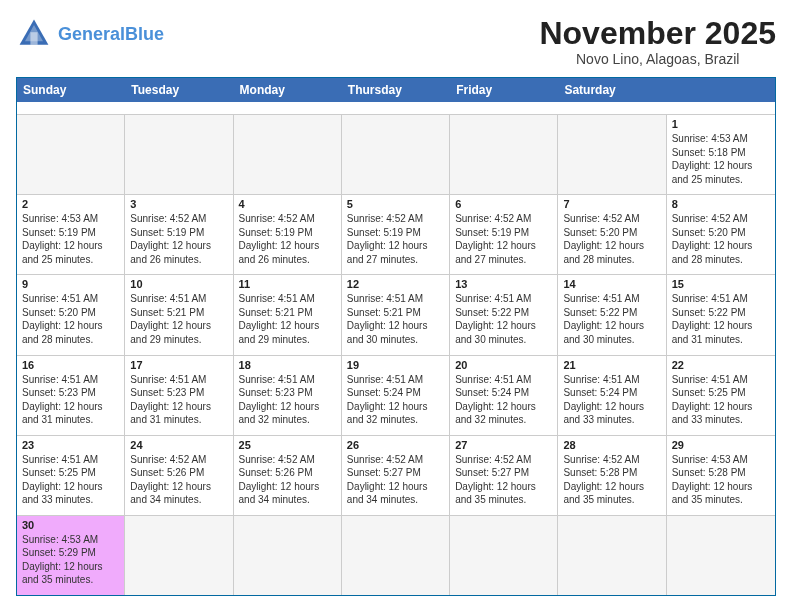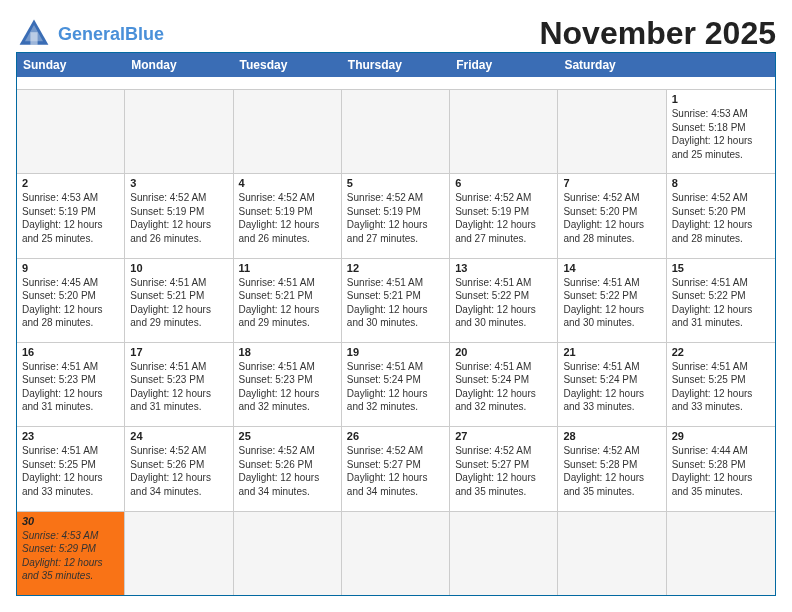--- a/index.html
+++ b/index.html
@@ -14,20 +14,21 @@
       width: 792px;
       height: 612px;
       padding: 16px;
       display: flex;
       flex-direction: column;
     }
     .header {
       display: flex;
       justify-content: space-between;
       align-items: flex-start;
+      margin-bottom: 10px;
     }
     .logo {
       display: flex;
       align-items: center;
       gap: 6px;
     }
     .logo-text {
       font-size: 18px;
       font-weight: bold;
       color: #333;
@@ -105,49 +106,49 @@
     }
     .day-info {
       font-size: 10px;
       color: #333;
       line-height: 1.35;
     }
     .last-row .cal-cell {
       background: #f5f5f5;
     }
     .last-row .cal-cell.has-data {
-      background: #f97316;
-      font-style: italic;
+      background: #f0abfc;
     }
   </style>
 </head>
 <body>
 
 <div class="page">
   <div class="header">
     <div class="logo">
       <svg class="logo-icon" viewBox="0 0 40 40">
         <polygon points="20,4 36,32 4,32" fill="#3a6db5"></polygon>
         <polygon points="20,10 30,28 10,28" fill="#fff" opacity="0.3"></polygon>
         <rect x="16" y="18" width="8" height="14" fill="#fff" opacity="0.5"></rect>
       </svg>
       <div class="logo-text">
         <span>General</span><span style="color:#4a90d9">Blue</span>
       </div>
     </div>
     <div class="title-block">
       <div class="month-title">November 2025</div>
+      <div class="subtitle">Novo Lino, Alagoas, Brazil</div>
     </div>
   </div>
 
   <div class="calendar">
     <div class="cal-header">
     <div class="cal-header-cell">Sunday</div>
+        <div class="cal-header-cell">Tuesday</div>
         <div class="cal-header-cell">Monday</div>
-        <div class="cal-header-cell">Tuesday</div>
         <div class="cal-header-cell">Thursday</div>
         <div class="cal-header-cell">Friday</div>
         <div class="cal-header-cell">Saturday</div>
       </div>
     <div class="cal-body">
     <div class="cal-row">
           <div class="cal-cell empty"></div>
           <div class="cal-cell empty"></div>
           <div class="cal-cell empty"></div>
           <div class="cal-cell empty"></div>
@@ -200,21 +201,21 @@
           <div class="cal-cell">
             <div class="day-num">8</div>
             <div class="day-info">Sunrise: 4:52 AM
 Sunset: 5:20 PM
 Daylight: 12 hours and 28 minutes.</div>
           </div>
         </div>
         <div class="cal-row">
           <div class="cal-cell">
             <div class="day-num">9</div>
-            <div class="day-info">Sunrise: 4:45 AM
+            <div class="day-info">Sunrise: 4:51 AM
 Sunset: 5:20 PM
 Daylight: 12 hours and 28 minutes.</div>
           </div>
           <div class="cal-cell">
             <div class="day-num">10</div>
             <div class="day-info">Sunrise: 4:51 AM
 Sunset: 5:21 PM
 Daylight: 12 hours and 29 minutes.</div>
           </div>
           <div class="cal-cell">
@@ -324,21 +325,21 @@
 Daylight: 12 hours and 35 minutes.</div>
           </div>
           <div class="cal-cell">
             <div class="day-num">28</div>
             <div class="day-info">Sunrise: 4:52 AM
 Sunset: 5:28 PM
 Daylight: 12 hours and 35 minutes.</div>
           </div>
           <div class="cal-cell">
             <div class="day-num">29</div>
-            <div class="day-info">Sunrise: 4:44 AM
+            <div class="day-info">Sunrise: 4:53 AM
 Sunset: 5:28 PM
 Daylight: 12 hours and 35 minutes.</div>
           </div>
         </div>
         <div class="cal-row last-row">
           <div class="cal-cell has-data">
             <div class="day-num">30</div>
             <div class="day-info">Sunrise: 4:53 AM
 Sunset: 5:29 PM
 Daylight: 12 hours and 35 minutes.</div>

